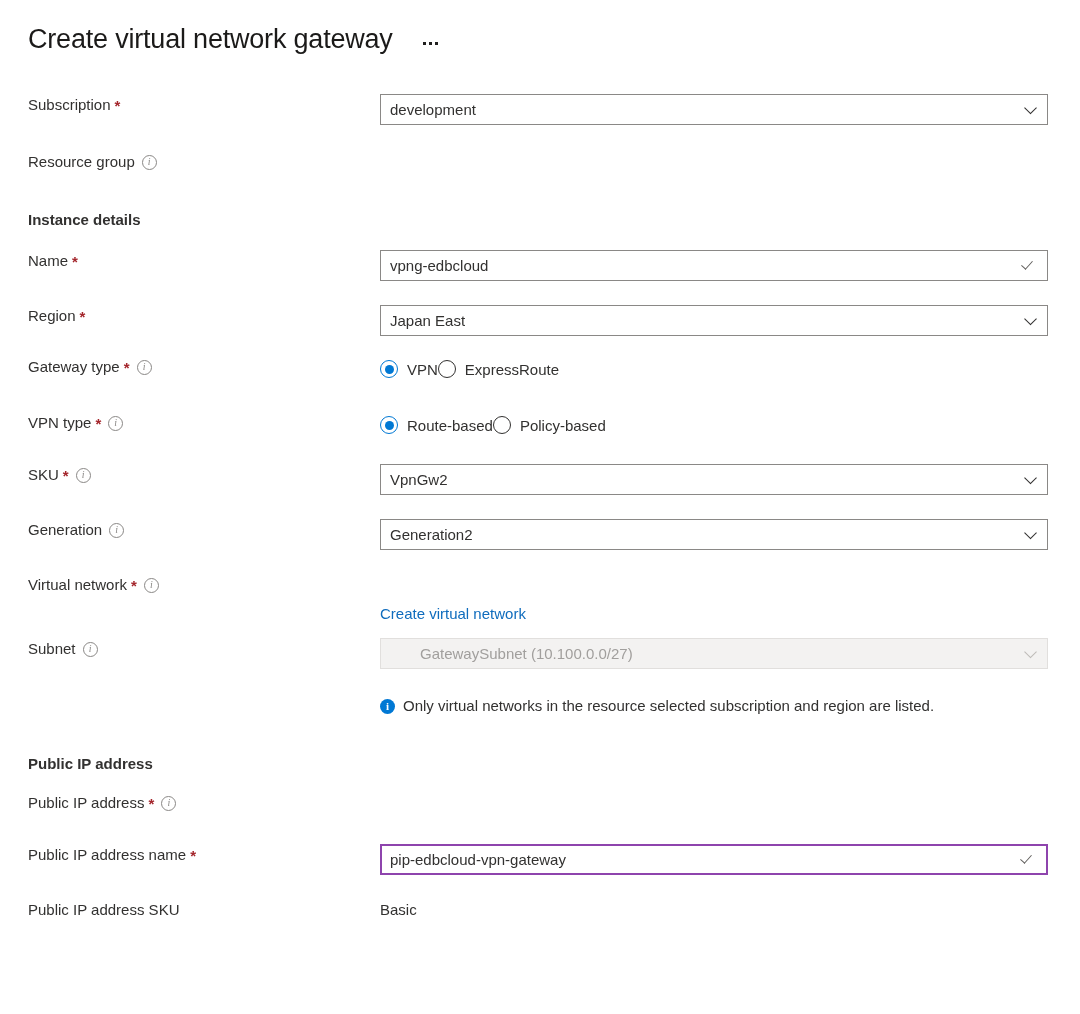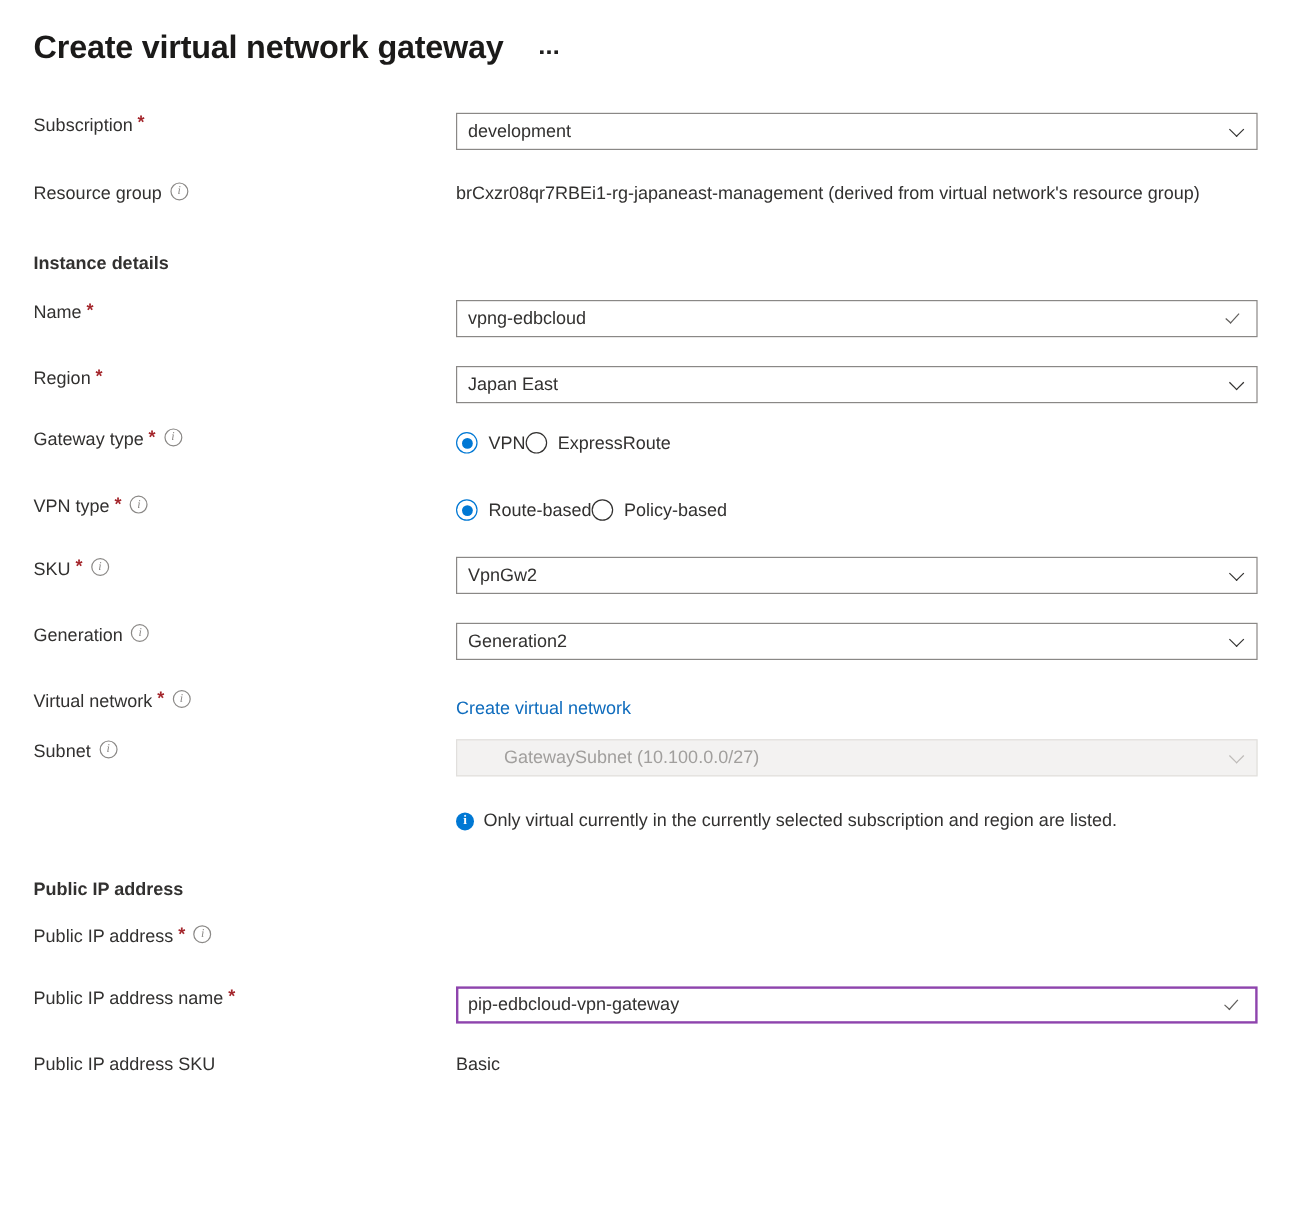--- a/index.html
+++ b/index.html
@@ -21,21 +21,21 @@
   
   .title-bar {
     display: flex;
     align-items: center;
     gap: 26px;
     padding: 16px 0 0 28px;
     height: 64px;
   }
   .page-title {
     font-size: 27px;
-    font-weight: 700;
+    font-weight: 400;
     letter-spacing: -0.2px;
     color: #1b1a19;
     line-height: 1.15;
     margin: 0;
     white-space: nowrap;
     text-align: center;
   }
   .ellipsis-btn {
     display: flex;
     align-items: center;
@@ -58,21 +58,21 @@
   .row {
     display: flex;
     align-items: flex-start;
     padding: 0 30px 0 28px;
     min-height: 26px;
   }
   .label-col {
     width: 352px;
     flex: 0 0 352px;
     display: flex;
-    align-items: flex-start;
+    align-items: center;
     gap: 7px;
     padding-top: 1px;
     font-size: 15px;
     color: #323130;
     line-height: 20px;
     white-space: nowrap;
   }
   .ctrl-col {
     flex: 1 1 auto;
     min-width: 0;
@@ -224,20 +224,21 @@
     padding: 0 0 0 28px;
   }
 
   
   .link {
     color: #0f6cbd;
     font-size: 15px;
     text-decoration: none;
     cursor: pointer;
     display: inline-block;
+    margin-top: 23px;
   }
 
   
   .notice {
     display: flex;
     gap: 8px;
     align-items: flex-start;
     max-width: 640px;
   }
   .info-f {
@@ -301,23 +302,20 @@
     </div>
   </div>
 
   <div class="sp-26"></div>
 
   <div class="row">
     <div class="label-col">
       <span>Resource group</span>
       <span class="info-o">i</span>
     </div>
-    <div class="ctrl-col">
-      <div class="static-val">brCxzr08qr7RBEi1-rg-japaneast-management (derived from virtual network's resource group)</div>
-    </div>
   </div>
 
   <div class="sp-34"></div>
 
   <div class="section-head">Instance details</div>
 
   <div class="sp-22"></div>
 
   <div class="row">
     <div class="label-col">
@@ -451,21 +449,21 @@
     </div>
   </div>
 
   <div class="sp-26"></div>
 
   <div class="row">
     <div class="label-col"></div>
     <div class="ctrl-col">
       <div class="notice">
         <span class="info-f">i</span>
-        <span class="notice-text">Only virtual currently in the currently selected subscription and region are listed.</span>
+        <span class="notice-text">Only virtual networks in the resource selected subscription and region are listed.</span>
       </div>
     </div>
   </div>
 
   <div class="sp-34"></div>
 
   <div class="section-head">Public IP address</div>
 
   <div class="sp-20"></div>
 

